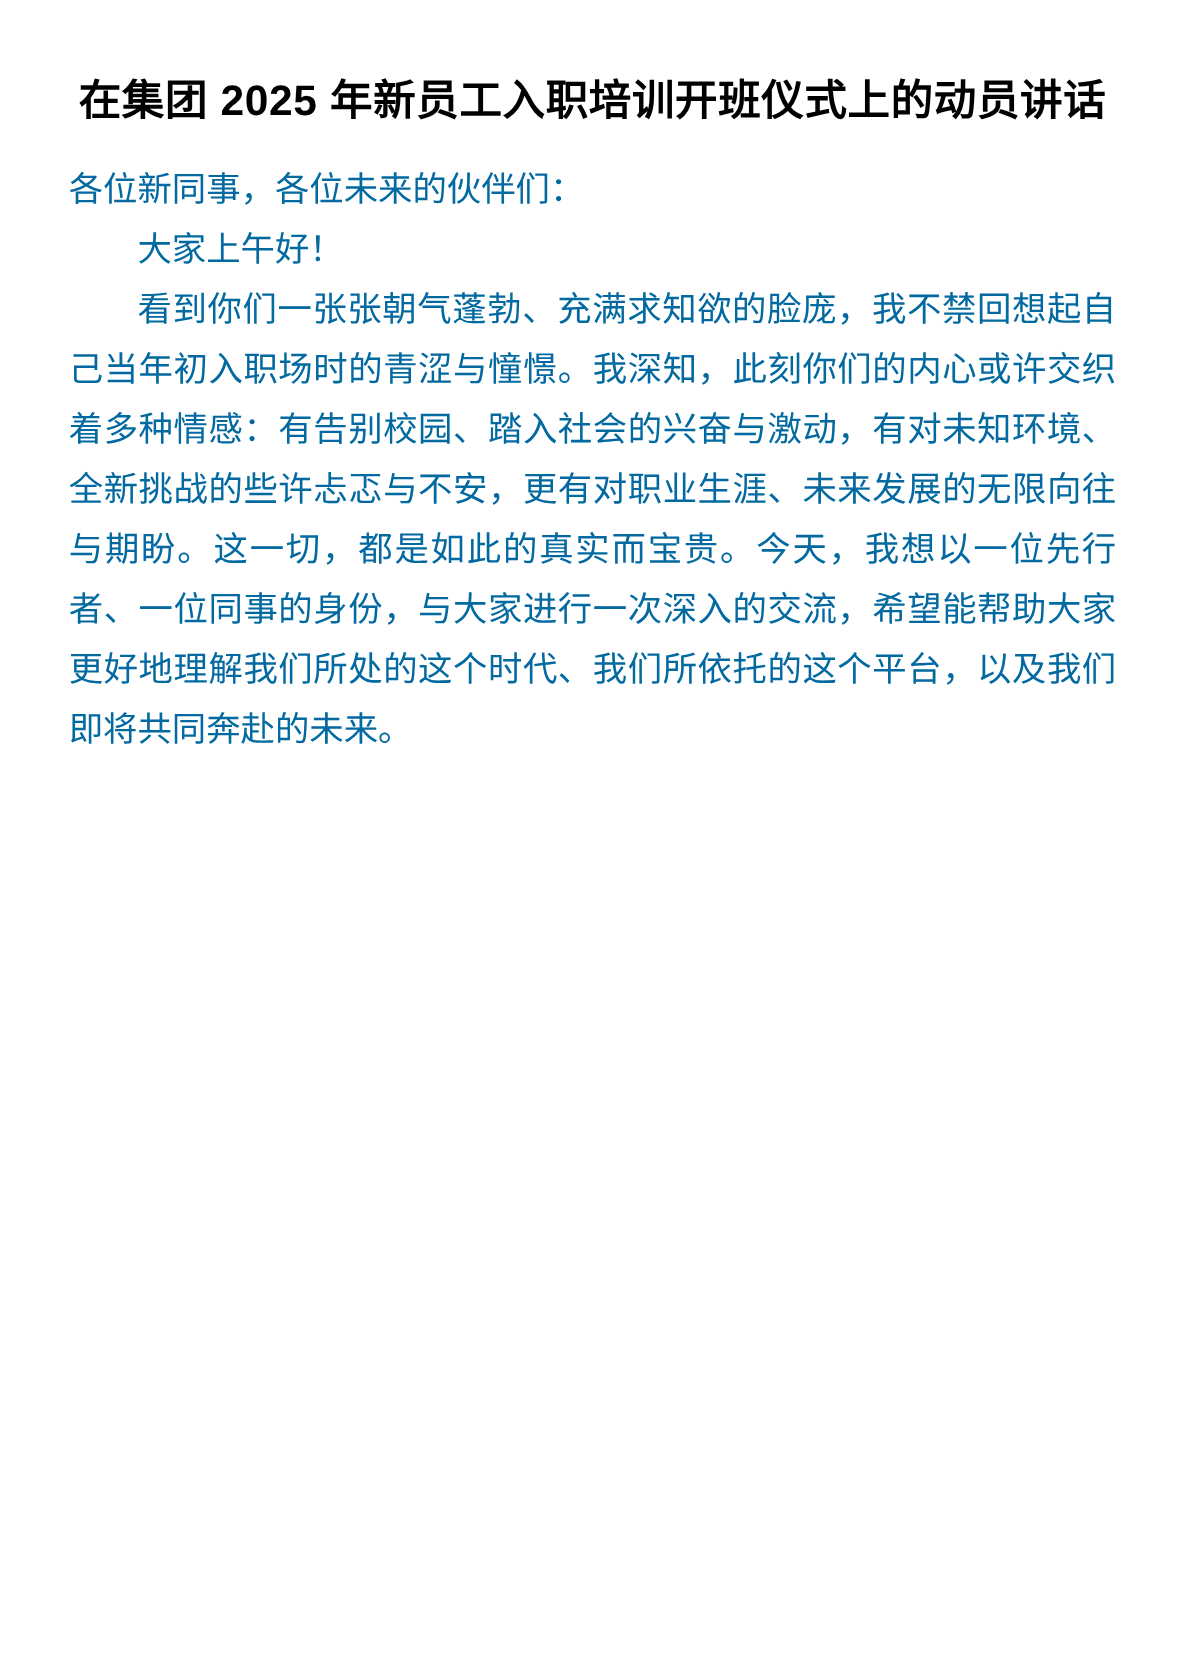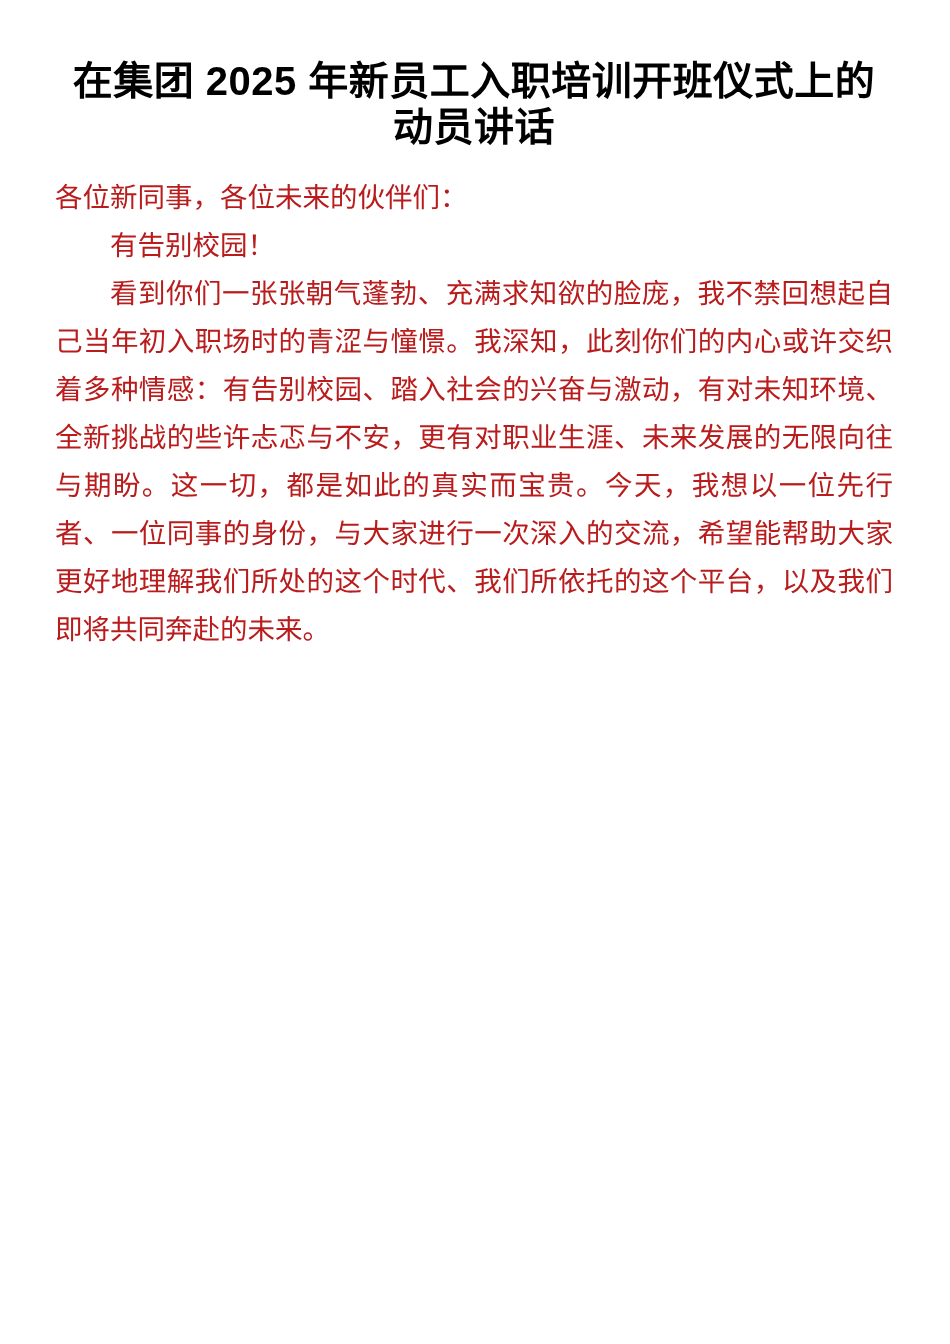--- a/index.html
+++ b/index.html
@@ -29,41 +29,41 @@
 
   .doc-body {
     position: absolute;
     left: 55px;
     top: 0;
     width: 838px;
   }
 
   
   .doc-title {
-    font-size: 40px;
+    font-size: 34px;
     font-weight: 700;
     line-height: 46px;
     text-align: center;
     letter-spacing: 0.5px;
     margin: 0;
     padding-top: 58px;
     padding-bottom: 8px;
     color: #000000;
     word-break: break-all;
   }
 
   
   .para {
     font-size: 27.5px;
     line-height: 48px;
     text-align: justify;
     text-justify: inter-ideograph;
     margin: 0;
     padding: 0;
-    color: #b91c1c;
+    color: #0369a1;
     word-break: break-all;
     letter-spacing: 0px;
   }
 
   .para.salutation {
     text-indent: 0;
     margin-top: 16px;
   }
 
   .para.indented {
@@ -75,20 +75,20 @@
 </head>
 <body>
 
 <div class="page">
   <div class="doc-body">
 
     <h1 class="doc-title">在集团 2025 年新员工入职培训开班仪式上的动员讲话</h1>
 
     <p class="para salutation">各位新同事，各位未来的伙伴们：</p>
 
-    <p class="para indented">有告别校园！</p>
+    <p class="para indented">大家上午好！</p>
 
 
     <p class="para indented">看到你们一张张朝气蓬勃、充满求知欲的脸庞，我不禁回想起自己当年初入职场时的青涩与憧憬。我深知，此刻你们的内心或许交织着多种情感：有告别校园、踏入社会的兴奋与激动，有对未知环境、全新挑战的些许忐忑与不安，更有对职业生涯、未来发展的无限向往与期盼。这一切，都是如此的真实而宝贵。今天，我想以一位先行者、一位同事的身份，与大家进行一次深入的交流，希望能帮助大家更好地理解我们所处的这个时代、我们所依托的这个平台，以及我们即将共同奔赴的未来。</p>
 
 
   </div>
 </div>
 
 </body></html>

